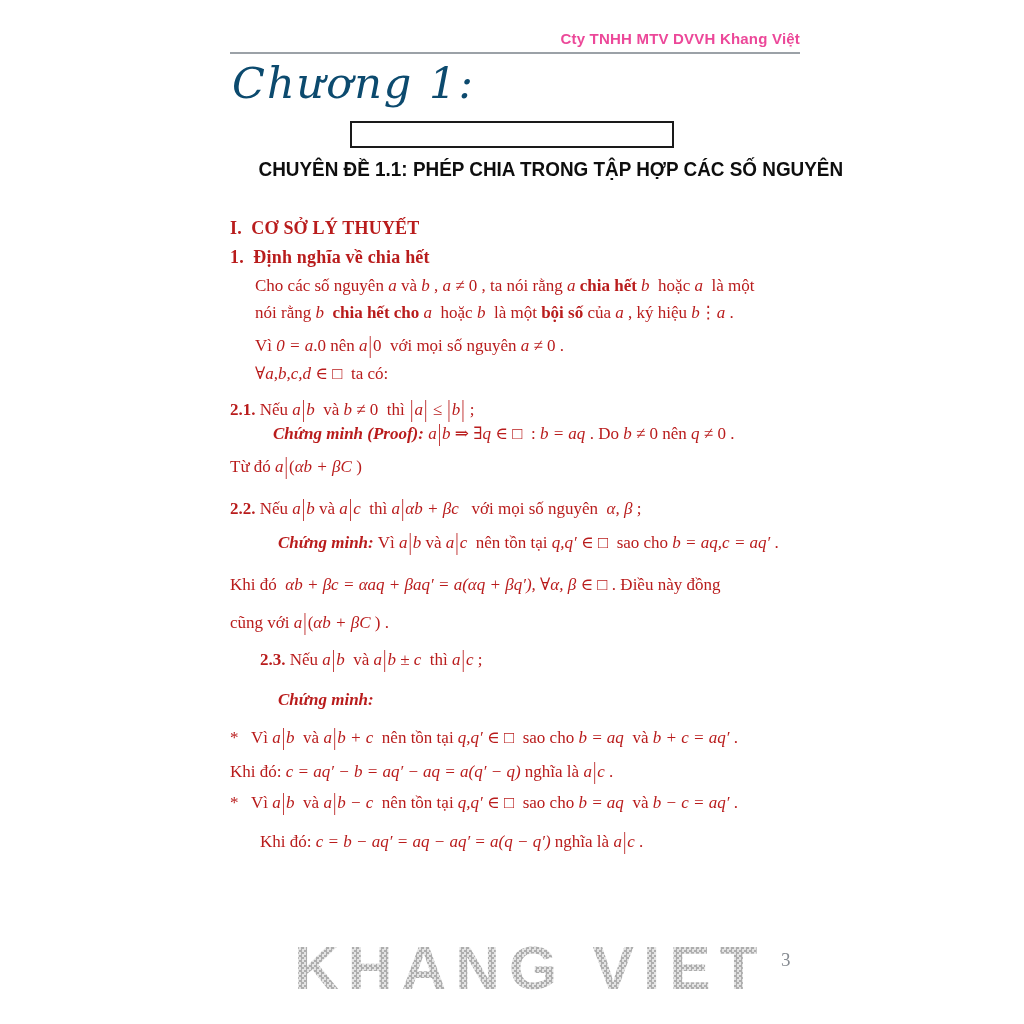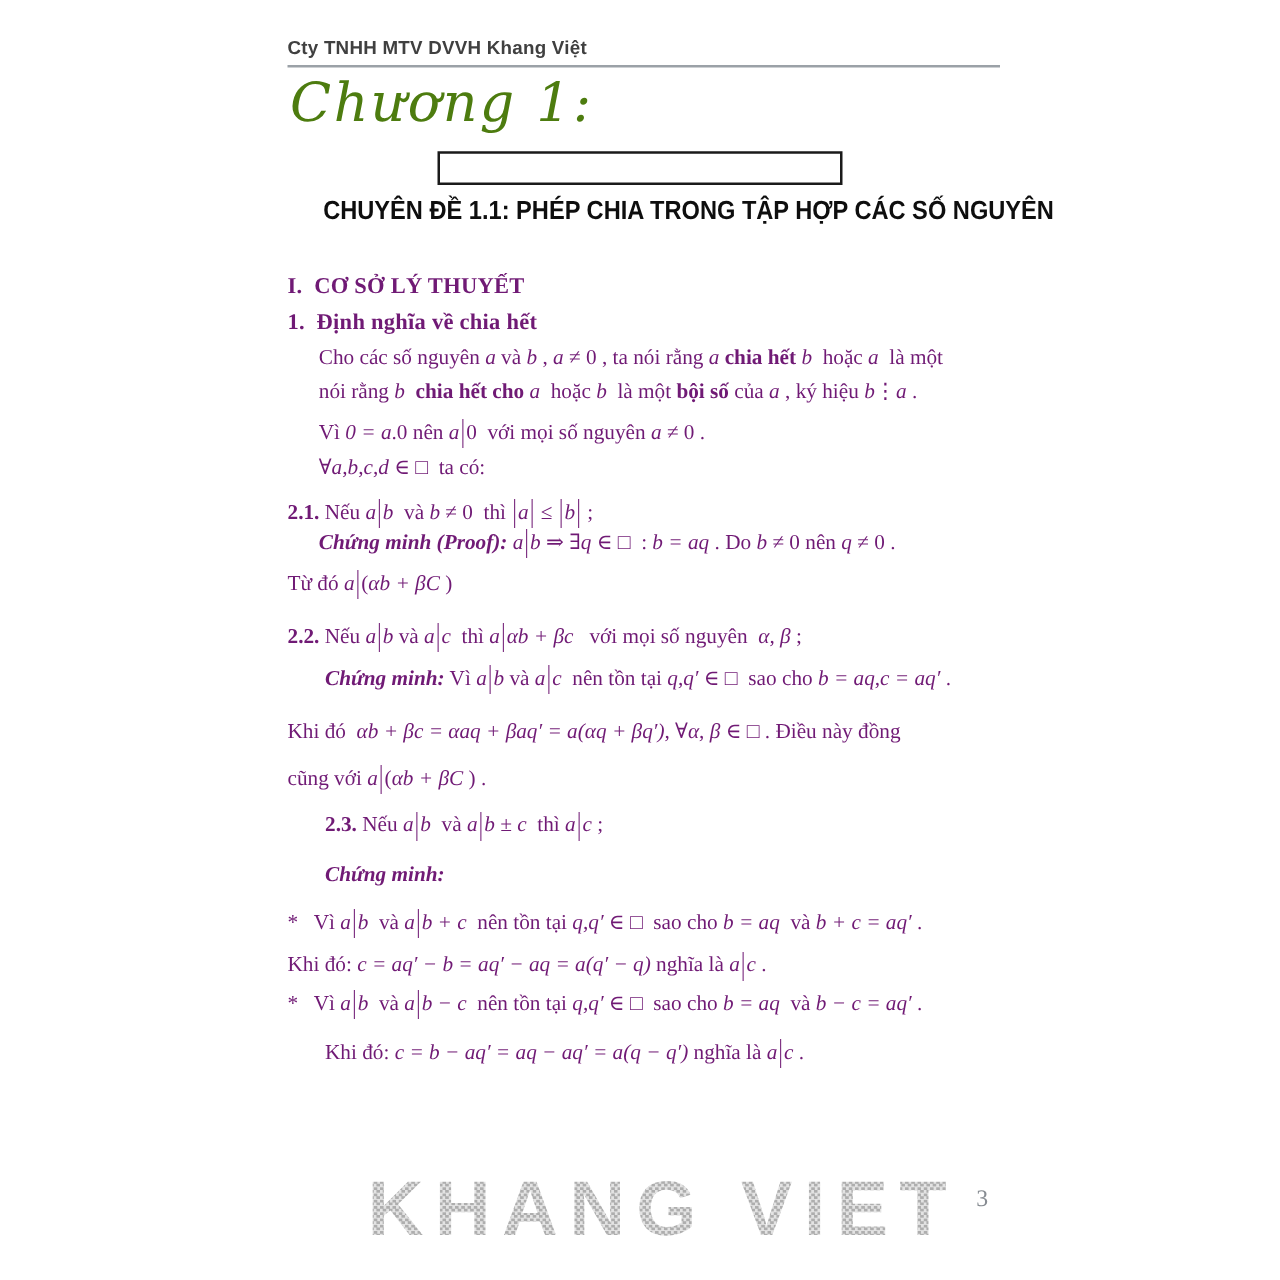--- a/index.html
+++ b/index.html
@@ -4,53 +4,53 @@
 <style>
   html,body{margin:0;padding:0;}
   body{
     width:1024px;height:1024px;position:relative;background:#ffffff;
     font-family:"Liberation Serif","DejaVu Serif",serif;color:#141414;overflow:hidden;
   }
   #page{position:absolute;inset:0;background:#ffffff;}
 
   
   #pubheader{
-    position:absolute;left:230px;top:30px;width:570px;
+    position:absolute;left:230px;top:30px;width:570px;text-align:right;
     font-family:"Liberation Sans","DejaVu Sans",sans-serif;font-weight:700;font-size:15px;
-    color:#404040;padding-bottom:5px;border-bottom:2px solid #9ba1a7;letter-spacing:.2px;
+    color:#ec4899;padding-bottom:5px;border-bottom:2px solid #9ba1a7;letter-spacing:.2px;
   }
 
   
   #chapterscript{
     position:absolute;left:232px;top:58px;
     font-family:"DejaVu Serif",serif;font-style:italic;font-weight:500;
-    font-size:43px;color:#4d7c0f;letter-spacing:2px;
+    font-size:43px;color:#0c4a6e;letter-spacing:2px;
   }
 
   
   #titlebox{
     position:absolute;left:350px;top:121px;width:320px;height:23px;
     border:2px solid #1a1a1a;background:#ffffff;
   }
 
   
   #topictitle{
     position:absolute;left:230px;top:157px;width:570px;text-align:center;
     font-family:"Liberation Sans","DejaVu Sans",sans-serif;font-weight:700;font-size:21px;
     color:#0e0e0e;transform:scaleX(.9);transform-origin:50% 50%;white-space:nowrap;
   }
 
   
   #textlines{position:absolute;left:230px;top:0;width:575px;height:1024px;}
-  .line{position:absolute;white-space:nowrap;font-size:17px;line-height:24px;color:#701a75;}
+  .line{position:absolute;white-space:nowrap;font-size:17px;line-height:24px;color:#b91c1c;}
   .h{font-weight:700;font-size:18px;letter-spacing:.2px;}
   .sp{}
   .sb{font-weight:700;}
   .si{font-style:italic;}
-  .sbi{font-weight:700;font-style:italic;}
+  .sbi{font-weight:700;font-style:italic;margin-left:18px;}
   .sd{display:inline-block;transform:scaleY(1.5);transform-origin:50% 55%;font-style:normal;padding:0 1px;font-weight:400;}
 
   #textlines .line:nth-child(1){top:216px;left:0;}
   #textlines .line:nth-child(2){top:245px;left:0;}
   #textlines .line:nth-child(3){top:274px;left:25px;}
   #textlines .line:nth-child(4){top:301px;left:25px;}
   #textlines .line:nth-child(5){top:334px;left:25px;}
   #textlines .line:nth-child(6){top:362px;left:25px;}
   #textlines .line:nth-child(7){top:398px;left:0;}
   #textlines .line:nth-child(8){top:422px;left:25px;}

